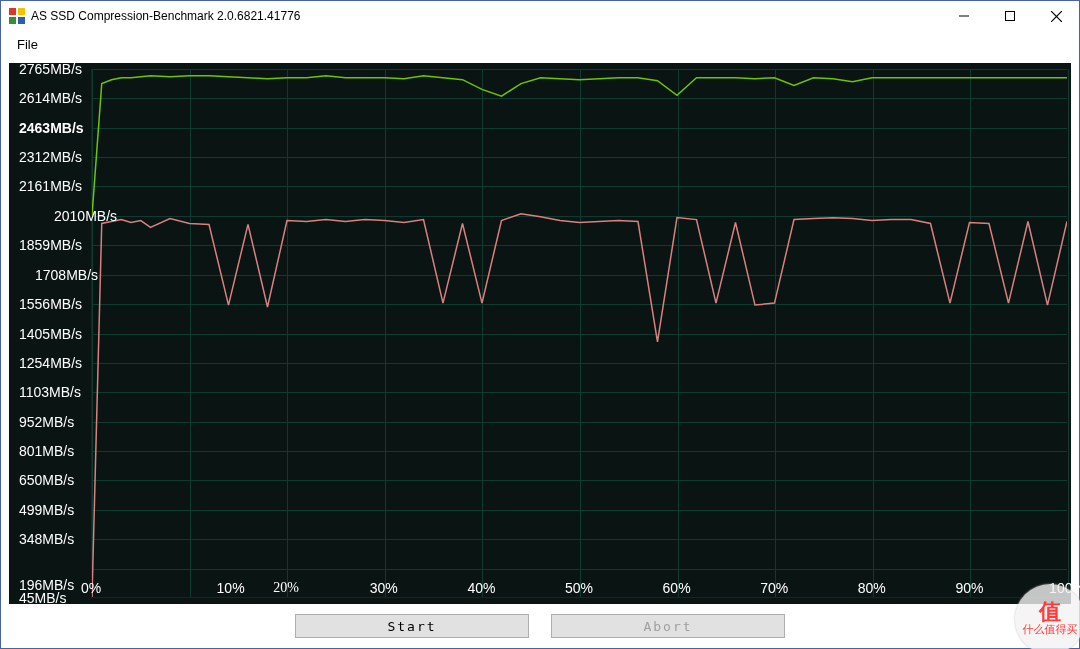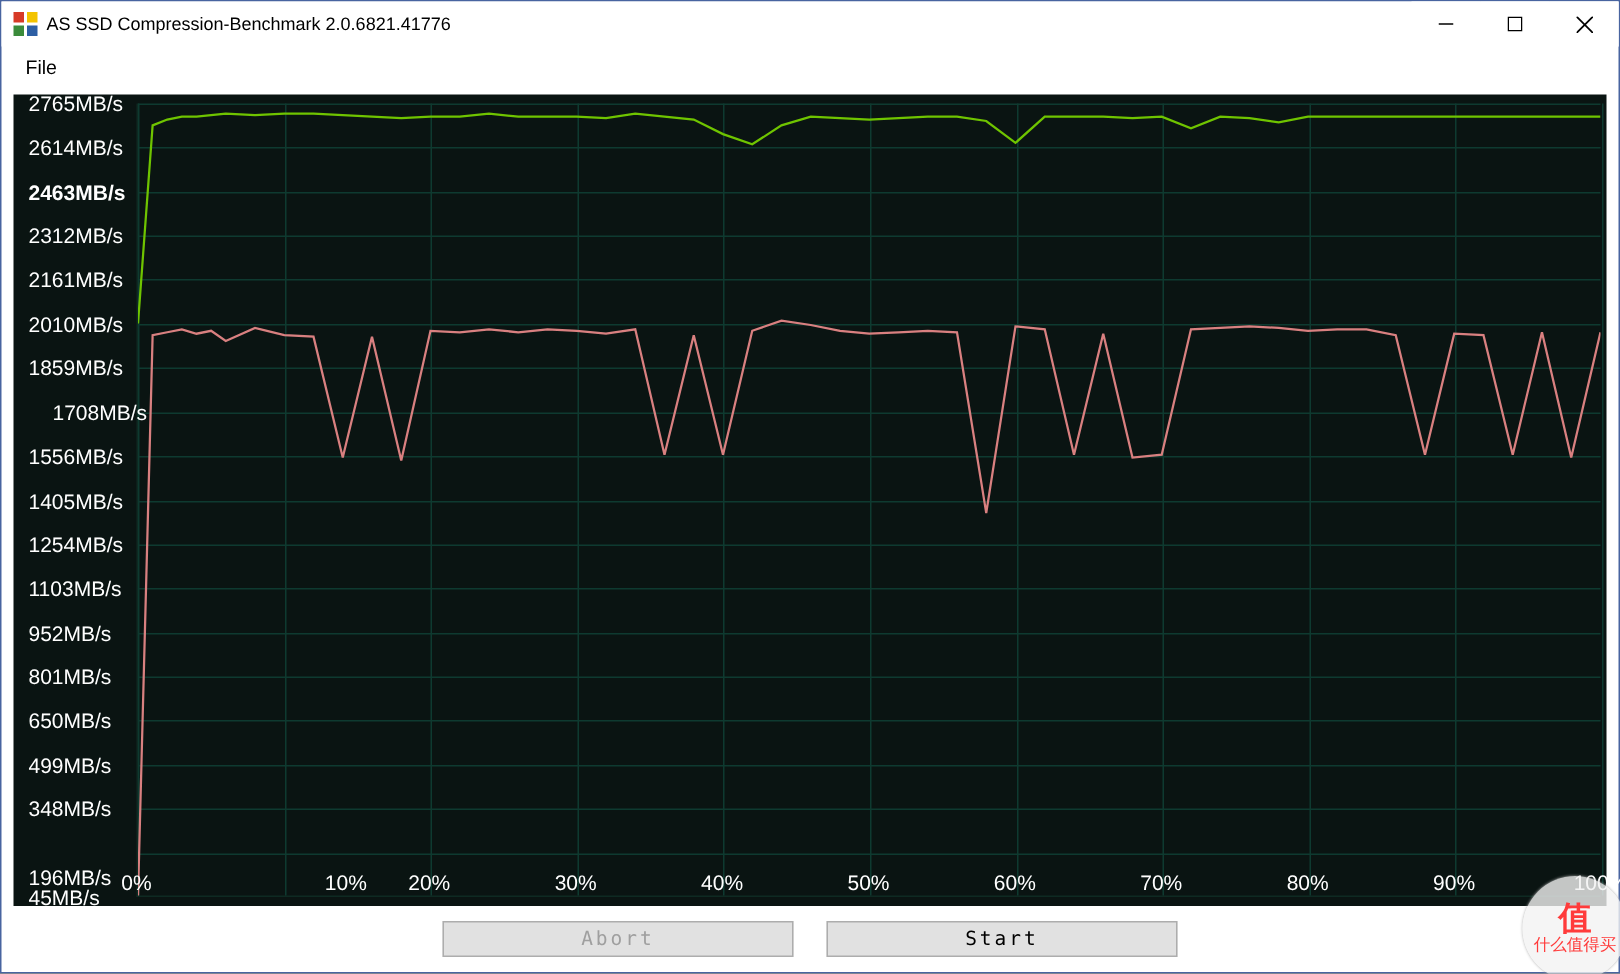--- a/index.html
+++ b/index.html
@@ -109,53 +109,53 @@
           <polyline points="0,146.83639705882354 9.76,14.586397058823536 19.52,10.696691176470608 29.279999999999998,8.751838235294144 39.04,8.751838235294144 48.800000000000004,7.779411764705856 58.559999999999995,6.806985294117567 78.08,7.779411764705856 97.60000000000001,6.806985294117567 117.11999999999999,6.806985294117567 136.64000000000001,7.779411764705856 156.16,8.751838235294144 175.68,9.724264705882433 195.20000000000002,8.751838235294144 214.72,8.751838235294144 234.23999999999998,6.806985294117567 253.76000000000002,8.751838235294144 273.28000000000003,8.751838235294144 292.8,8.751838235294144 312.32,9.724264705882433 331.84000000000003,6.806985294117567 351.36,8.751838235294144 370.88,10.696691176470608 390.40000000000003,20.420955882352928 409.91999999999996,27.22794117647061 429.44,14.586397058823536 448.96000000000004,8.751838235294144 468.47999999999996,9.724264705882433 488,10.696691176470608 507.52000000000004,9.724264705882433 527.0400000000001,8.751838235294144 546.5600000000001,8.751838235294144 566.0799999999999,11.669117647058897 585.6,26.255514705882376 605.12,8.751838235294144 624.64,8.751838235294144 644.1600000000001,8.751838235294144 663.6800000000001,9.724264705882433 683.1999999999999,8.751838235294144 702.72,16.53125 722.24,8.751838235294144 741.76,9.724264705882433 761.28,12.641544117647072 780.8000000000001,8.751838235294144 800.3199999999999,8.751838235294144 819.8399999999999,8.751838235294144 839.36,8.751838235294144 858.88,8.751838235294144 878.4,8.751838235294144 897.9200000000001,8.751838235294144 917.4399999999999,8.751838235294144 936.9599999999999,8.751838235294144 956.48,8.751838235294144 976,8.751838235294144" class="readline"></polyline>
           <polyline points="0,529 9.76,154.6158088235294 19.52,152.67095588235293 29.279999999999998,150.72610294117646 39.04,153.64338235294116 48.800000000000004,151.6985294117647 58.559999999999995,158.50551470588238 78.08,149.75367647058823 97.60000000000001,154.6158088235294 117.11999999999999,155.58823529411762 136.64000000000001,236.29963235294116 156.16,155.58823529411762 175.68,238.24448529411762 195.20000000000002,151.6985294117647 214.72,152.67095588235293 234.23999999999998,150.72610294117646 253.76000000000002,152.67095588235293 273.28000000000003,150.72610294117646 292.8,151.6985294117647 312.32,153.64338235294116 331.84000000000003,150.72610294117646 351.36,234.3547794117647 370.88,154.6158088235294 390.40000000000003,234.3547794117647 409.91999999999996,151.6985294117647 429.44,144.89154411764707 448.96000000000004,147.80882352941177 468.47999999999996,151.6985294117647 488,153.64338235294116 507.52000000000004,152.67095588235293 527.0400000000001,151.6985294117647 546.5600000000001,152.67095588235293 566.0799999999999,273.25183823529414 585.6,148.78125 605.12,150.72610294117646 624.64,234.3547794117647 644.1600000000001,153.64338235294116 663.6800000000001,236.29963235294116 683.1999999999999,234.3547794117647 702.72,150.72610294117646 722.24,149.75367647058823 741.76,148.78125 761.28,149.75367647058823 780.8000000000001,151.6985294117647 800.3199999999999,150.72610294117646 819.8399999999999,150.72610294117646 839.36,154.6158088235294 858.88,234.3547794117647 878.4,153.64338235294116 897.9200000000001,154.6158088235294 917.4399999999999,234.3547794117647 936.9599999999999,152.67095588235293 956.48,236.29963235294116 976,152.67095588235293" class="writeline"></polyline>
         </svg>
     </div>
     <div id="ylabels">
         <div class="ylabel" style="top: 6px;">2765MB/s</div>
         <div class="ylabel" style="top: 35.3673px;">2614MB/s</div>
         <div class="ylabel" style="top: 64.7346px; font-weight: bold;">2463MB/s</div>
         <div class="ylabel" style="top: 94.1018px;">2312MB/s</div>
         <div class="ylabel" style="top: 123.469px;">2161MB/s</div>
-        <div class="ylabel" style="top: 152.836px;">2010MB/s</div>
+        <div class="ylabel" style="top: 152.836px; margin-left: 35px;">2010MB/s</div>
         <div class="ylabel" style="top: 182.204px;">1859MB/s</div>
         <div class="ylabel" style="top: 211.571px; margin-left: 16px;">1708MB/s</div>
         <div class="ylabel" style="top: 241.133px;">1556MB/s</div>
         <div class="ylabel" style="top: 270.5px;">1405MB/s</div>
         <div class="ylabel" style="top: 299.867px;">1254MB/s</div>
         <div class="ylabel" style="top: 329.235px;">1103MB/s</div>
         <div class="ylabel" style="top: 358.602px;">952MB/s</div>
         <div class="ylabel" style="top: 387.969px;">801MB/s</div>
         <div class="ylabel" style="top: 417.336px;">650MB/s</div>
         <div class="ylabel" style="top: 446.704px;">499MB/s</div>
         <div class="ylabel" style="top: 476.071px;">348MB/s</div>
         <div class="ylabel" style="top: 505.633px; margin-top: 16px;">196MB/s</div>
         <div class="ylabel" style="top: 535px; text-decoration: underline;">45MB/s</div>
       </div>
     <div id="xlabels">
         <div class="xlabel" style="left: 82px; bottom: 8px;">0%</div>
         <div class="xlabel" style="left: 179.6px; bottom: 8px; margin-left: 42px;">10%</div>
-        <div class="xlabel" style="left: 277.2px; bottom: 8px;">20%</div>
+        <div class="xlabel" style="left: 277.2px; bottom: 8px; font-family: Liberation Serif, serif;">20%</div>
         <div class="xlabel" style="left: 374.8px; bottom: 8px;">30%</div>
         <div class="xlabel" style="left: 472.4px; bottom: 8px;">40%</div>
         <div class="xlabel" style="left: 570px; bottom: 8px;">50%</div>
         <div class="xlabel" style="left: 667.6px; bottom: 8px;">60%</div>
         <div class="xlabel" style="left: 765.2px; bottom: 8px;">70%</div>
         <div class="xlabel" style="left: 862.8px; bottom: 8px;">80%</div>
         <div class="xlabel" style="left: 960.4px; bottom: 8px;">90%</div>
         <div class="xlabel" style="left: 1058px; bottom: 8px;">100%</div>
       </div>
     <div id="gridlines"></div>
   </div>
 
   <div class="btnbar">
+    <div class="btn">Start</div>
     <div class="btn disabled">Abort</div>
-    <div class="btn">Start</div>
   </div>
 
   <div class="watermark">
     <div class="zhi">值</div>
     <div>什么值得买</div>
   </div>
 </div>
 
 </body></html>

